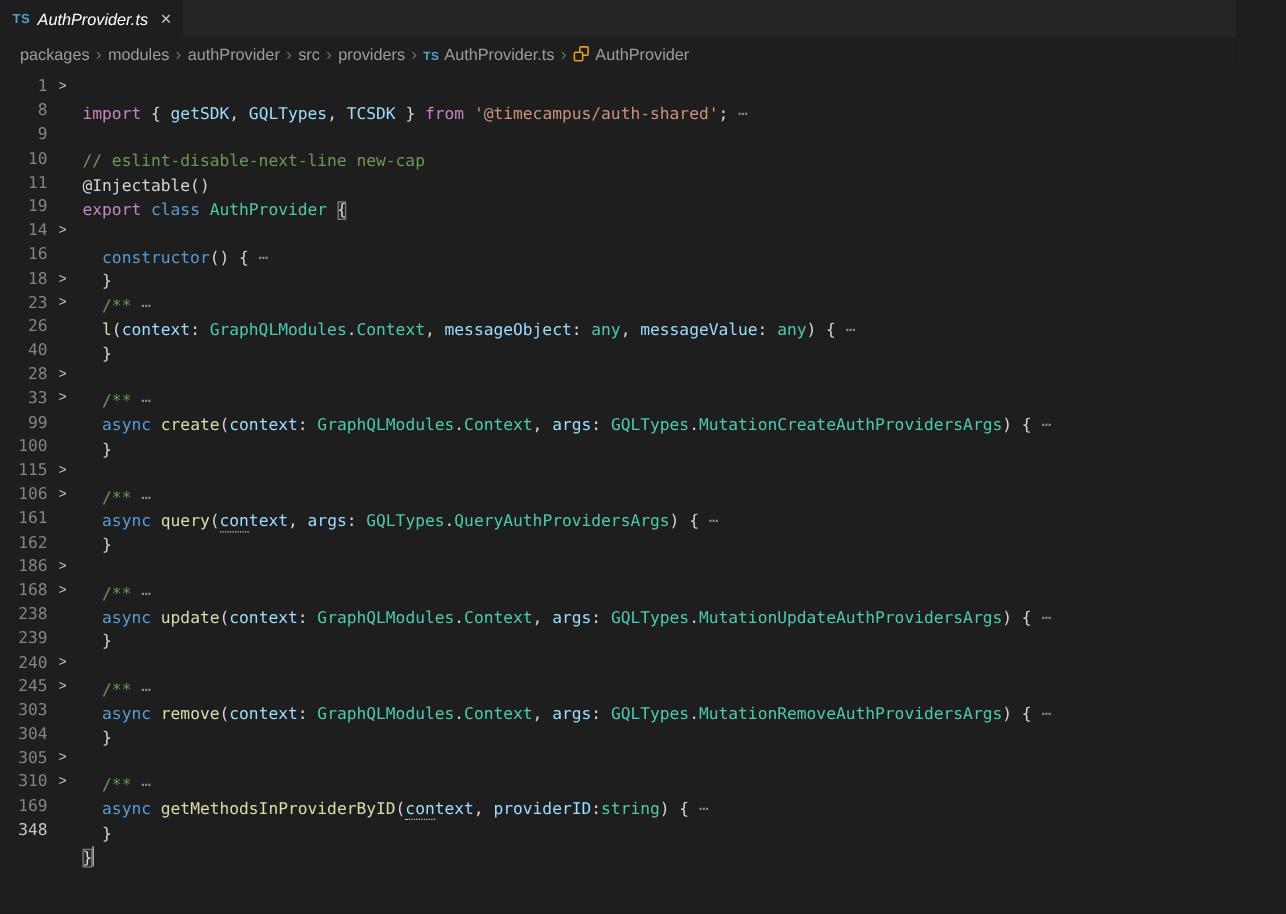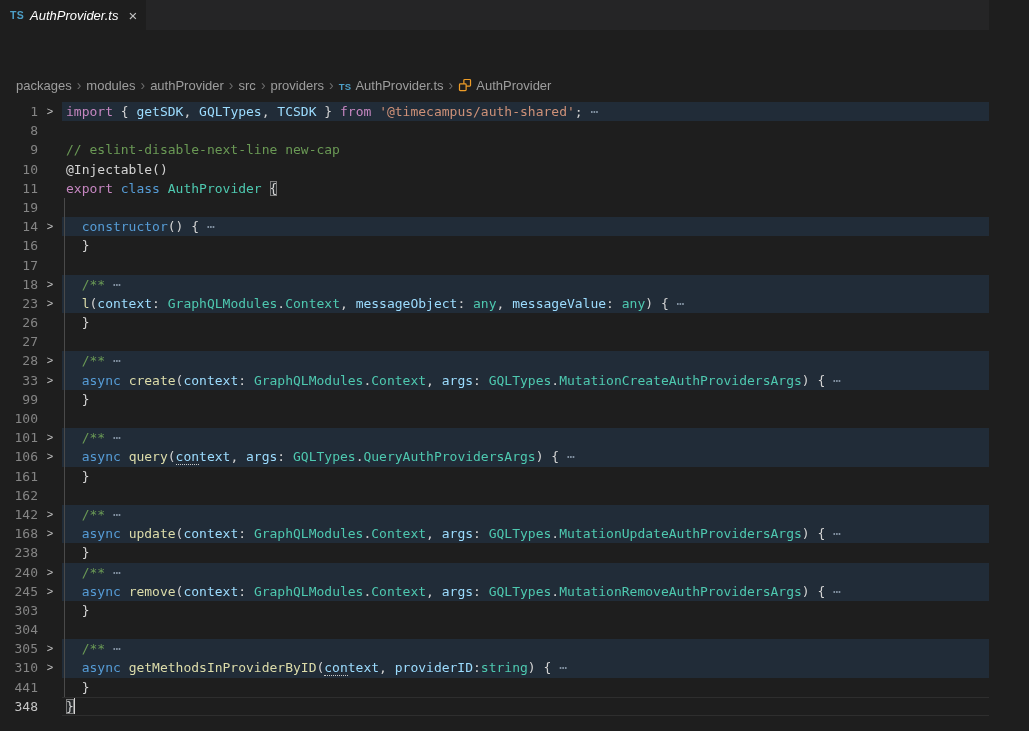--- a/index.html
+++ b/index.html
@@ -8,34 +8,34 @@
 
   
   .tabbar{height:30px;background:#252526;display:flex;align-items:stretch;}
   .tab{background:#1e1e1e;display:flex;align-items:center;padding:0 9px 0 10px;}
   .ts-icon{color:#4d9fc7;font-weight:bold;font-size:10.5px;letter-spacing:.3px;margin-right:6px;}
   .tab-title{font-style:italic;font-size:13px;color:#ffffff;}
   .tab-close{color:#c5c5c5;font-size:15px;margin-left:10px;line-height:1;cursor:pointer;}
 
   
   .breadcrumbs{height:26px;background:#1e1e1e;display:flex;align-items:center;
-               padding-left:14px;font-size:13px;color:#9d9d9d;margin-top:42px;}
+               padding-left:14px;font-size:13px;color:#9d9d9d;}
   .crumb{margin:0 2px;cursor:pointer;white-space:nowrap;}
   .crumb .ts-icon{font-size:9.5px;margin-right:4px;}
   .sep{color:#6d6d6d;margin:0 3px;font-size:14px;}
   .class-icon{display:inline-block;vertical-align:-2px;margin-right:4px;}
 
   
   .editor{padding-top:4px;}
   .row{display:flex;height:19.2px;line-height:19.2px;
        font-family:"DejaVu Sans Mono","Liberation Mono",monospace;font-size:13px;white-space:pre;}
   .num{width:38px;text-align:right;color:#858585;flex:none;user-select:none;}
   .fold{width:24px;text-align:center;color:#c5c5c5;flex:none;font-size:11px;cursor:pointer;
         font-family:"Liberation Sans",sans-serif;}
-  .code{flex:1;position:relative;padding-left:4px;}
+  .code{flex:1;position:relative;padding-left:4px;margin-top:22px;}
   .code.hl{background:#212c38;}
   .code.guide::before{content:"";position:absolute;left:2px;top:0;bottom:0;width:1px;background:#4a4a4a;}
   .active-row .num{color:#c6c6c6;}
   .active-row .code{box-shadow:inset 0 1px 0 #2e2e2e,inset 0 -1px 0 #2e2e2e;}
 
   
   .tk-kw1{color:#C586C0;}
   .tk-kw2{color:#569CD6;}
   .tk-var{color:#9CDCFE;}
   .tk-varu{color:#9CDCFE;border-bottom:1px dotted #c8c8c8;text-align:center;}
@@ -83,39 +83,39 @@
 
   <div class="editor" id="editor-lines">
       <div class="row"><div class="num">1</div><div class="fold">&gt;</div><div class="code hl"><span class="tk-kw1">import</span><span class="tk-pun"> { </span><span class="tk-var">getSDK</span><span class="tk-pun">, </span><span class="tk-var">GQLTypes</span><span class="tk-pun">, </span><span class="tk-var">TCSDK</span><span class="tk-pun"> } </span><span class="tk-kw1">from</span><span class="tk-pun"> </span><span class="tk-str">'@timecampus/auth-shared'</span><span class="tk-pun">; </span><span class="tk-ell">⋯</span></div></div>
       <div class="row"><div class="num">8</div><div class="fold"></div><div class="code"></div></div>
       <div class="row"><div class="num">9</div><div class="fold"></div><div class="code"><span class="tk-com">// eslint-disable-next-line new-cap</span></div></div>
       <div class="row"><div class="num">10</div><div class="fold"></div><div class="code"><span class="tk-dec">@Injectable()</span></div></div>
       <div class="row"><div class="num">11</div><div class="fold"></div><div class="code"><span class="tk-kw1">export </span><span class="tk-kw2">class </span><span class="tk-type">AuthProvider </span><span class="tk-brkt">{</span></div></div>
       <div class="row"><div class="num">19</div><div class="fold"></div><div class="code guide"></div></div>
       <div class="row"><div class="num">14</div><div class="fold">&gt;</div><div class="code hl guide"><span class="tk-pun">  </span><span class="tk-kw2">constructor</span><span class="tk-pun">() { </span><span class="tk-ell">⋯</span></div></div>
       <div class="row"><div class="num">16</div><div class="fold"></div><div class="code guide"><span class="tk-pun">  }</span></div></div>
-      <div class="row"><div class="num">17</div><div class="fold"></div><div class="code guide"></div></div>
       <div class="row"><div class="num">18</div><div class="fold">&gt;</div><div class="code hl guide"><span class="tk-com">  /** </span><span class="tk-ell">⋯</span></div></div>
       <div class="row"><div class="num">23</div><div class="fold">&gt;</div><div class="code hl guide"><span class="tk-pun">  </span><span class="tk-fn">l</span><span class="tk-pun">(</span><span class="tk-var">context</span><span class="tk-pun">: </span><span class="tk-type">GraphQLModules</span><span class="tk-pun">.</span><span class="tk-type">Context</span><span class="tk-pun">, </span><span class="tk-var">messageObject</span><span class="tk-pun">: </span><span class="tk-type">any</span><span class="tk-pun">, </span><span class="tk-var">messageValue</span><span class="tk-pun">: </span><span class="tk-type">any</span><span class="tk-pun">) { </span><span class="tk-ell">⋯</span></div></div>
       <div class="row"><div class="num">26</div><div class="fold"></div><div class="code guide"><span class="tk-pun">  }</span></div></div>
-      <div class="row"><div class="num">27</div><div class="fold"></div><div class="code guide"></div></div>
+      <div class="row"><div class="num">40</div><div class="fold"></div><div class="code guide"></div></div>
       <div class="row"><div class="num">28</div><div class="fold">&gt;</div><div class="code hl guide"><span class="tk-com">  /** </span><span class="tk-ell">⋯</span></div></div>
       <div class="row"><div class="num">33</div><div class="fold">&gt;</div><div class="code hl guide"><span class="tk-pun">  </span><span class="tk-kw2">async </span><span class="tk-fn">create</span><span class="tk-pun">(</span><span class="tk-var">context</span><span class="tk-pun">: </span><span class="tk-type">GraphQLModules</span><span class="tk-pun">.</span><span class="tk-type">Context</span><span class="tk-pun">, </span><span class="tk-var">args</span><span class="tk-pun">: </span><span class="tk-type">GQLTypes</span><span class="tk-pun">.</span><span class="tk-type">MutationCreateAuthProvidersArgs</span><span class="tk-pun">) { </span><span class="tk-ell">⋯</span></div></div>
       <div class="row"><div class="num">99</div><div class="fold"></div><div class="code guide"><span class="tk-pun">  }</span></div></div>
       <div class="row"><div class="num">100</div><div class="fold"></div><div class="code guide"></div></div>
-      <div class="row"><div class="num">101</div><div class="fold">&gt;</div><div class="code hl guide"><span class="tk-com">  /** </span><span class="tk-ell">⋯</span></div></div>
+      <div class="row"><div class="num">115</div><div class="fold">&gt;</div><div class="code hl guide"><span class="tk-com">  /** </span><span class="tk-ell">⋯</span></div></div>
       <div class="row"><div class="num">106</div><div class="fold">&gt;</div><div class="code hl guide"><span class="tk-pun">  </span><span class="tk-kw2">async </span><span class="tk-fn">query</span><span class="tk-pun">(</span><span class="tk-varu">con</span><span class="tk-var">text</span><span class="tk-pun">, </span><span class="tk-var">args</span><span class="tk-pun">: </span><span class="tk-type">GQLTypes</span><span class="tk-pun">.</span><span class="tk-type">QueryAuthProvidersArgs</span><span class="tk-pun">) { </span><span class="tk-ell">⋯</span></div></div>
       <div class="row"><div class="num">161</div><div class="fold"></div><div class="code guide"><span class="tk-pun">  }</span></div></div>
       <div class="row"><div class="num">162</div><div class="fold"></div><div class="code guide"></div></div>
-      <div class="row"><div class="num">142</div><div class="fold">&gt;</div><div class="code hl guide"><span class="tk-com">  /** </span><span class="tk-ell">⋯</span></div></div>
+      <div class="row"><div class="num">186</div><div class="fold">&gt;</div><div class="code hl guide"><span class="tk-com">  /** </span><span class="tk-ell">⋯</span></div></div>
       <div class="row"><div class="num">168</div><div class="fold">&gt;</div><div class="code hl guide"><span class="tk-pun">  </span><span class="tk-kw2">async </span><span class="tk-fn">update</span><span class="tk-pun">(</span><span class="tk-var">context</span><span class="tk-pun">: </span><span class="tk-type">GraphQLModules</span><span class="tk-pun">.</span><span class="tk-type">Context</span><span class="tk-pun">, </span><span class="tk-var">args</span><span class="tk-pun">: </span><span class="tk-type">GQLTypes</span><span class="tk-pun">.</span><span class="tk-type">MutationUpdateAuthProvidersArgs</span><span class="tk-pun">) { </span><span class="tk-ell">⋯</span></div></div>
       <div class="row"><div class="num">238</div><div class="fold"></div><div class="code guide"><span class="tk-pun">  }</span></div></div>
+      <div class="row"><div class="num">239</div><div class="fold"></div><div class="code guide"></div></div>
       <div class="row"><div class="num">240</div><div class="fold">&gt;</div><div class="code hl guide"><span class="tk-com">  /** </span><span class="tk-ell">⋯</span></div></div>
       <div class="row"><div class="num">245</div><div class="fold">&gt;</div><div class="code hl guide"><span class="tk-pun">  </span><span class="tk-kw2">async </span><span class="tk-fn">remove</span><span class="tk-pun">(</span><span class="tk-var">context</span><span class="tk-pun">: </span><span class="tk-type">GraphQLModules</span><span class="tk-pun">.</span><span class="tk-type">Context</span><span class="tk-pun">, </span><span class="tk-var">args</span><span class="tk-pun">: </span><span class="tk-type">GQLTypes</span><span class="tk-pun">.</span><span class="tk-type">MutationRemoveAuthProvidersArgs</span><span class="tk-pun">) { </span><span class="tk-ell">⋯</span></div></div>
       <div class="row"><div class="num">303</div><div class="fold"></div><div class="code guide"><span class="tk-pun">  }</span></div></div>
       <div class="row"><div class="num">304</div><div class="fold"></div><div class="code guide"></div></div>
       <div class="row"><div class="num">305</div><div class="fold">&gt;</div><div class="code hl guide"><span class="tk-com">  /** </span><span class="tk-ell">⋯</span></div></div>
       <div class="row"><div class="num">310</div><div class="fold">&gt;</div><div class="code hl guide"><span class="tk-pun">  </span><span class="tk-kw2">async </span><span class="tk-fn">getMethodsInProviderByID</span><span class="tk-pun">(</span><span class="tk-varu">con</span><span class="tk-var">text</span><span class="tk-pun">, </span><span class="tk-var">providerID</span><span class="tk-pun">:</span><span class="tk-type">string</span><span class="tk-pun">) { </span><span class="tk-ell">⋯</span></div></div>
-      <div class="row"><div class="num">441</div><div class="fold"></div><div class="code guide"><span class="tk-pun">  }</span></div></div>
+      <div class="row"><div class="num">169</div><div class="fold"></div><div class="code guide"><span class="tk-pun">  }</span></div></div>
       <div class="row active-row"><div class="num">348</div><div class="fold"></div><div class="code"><span class="tk-brkt">}</span><span class="cursor"></span></div></div>
     </div>
 
 </div>
 
 </body></html>

